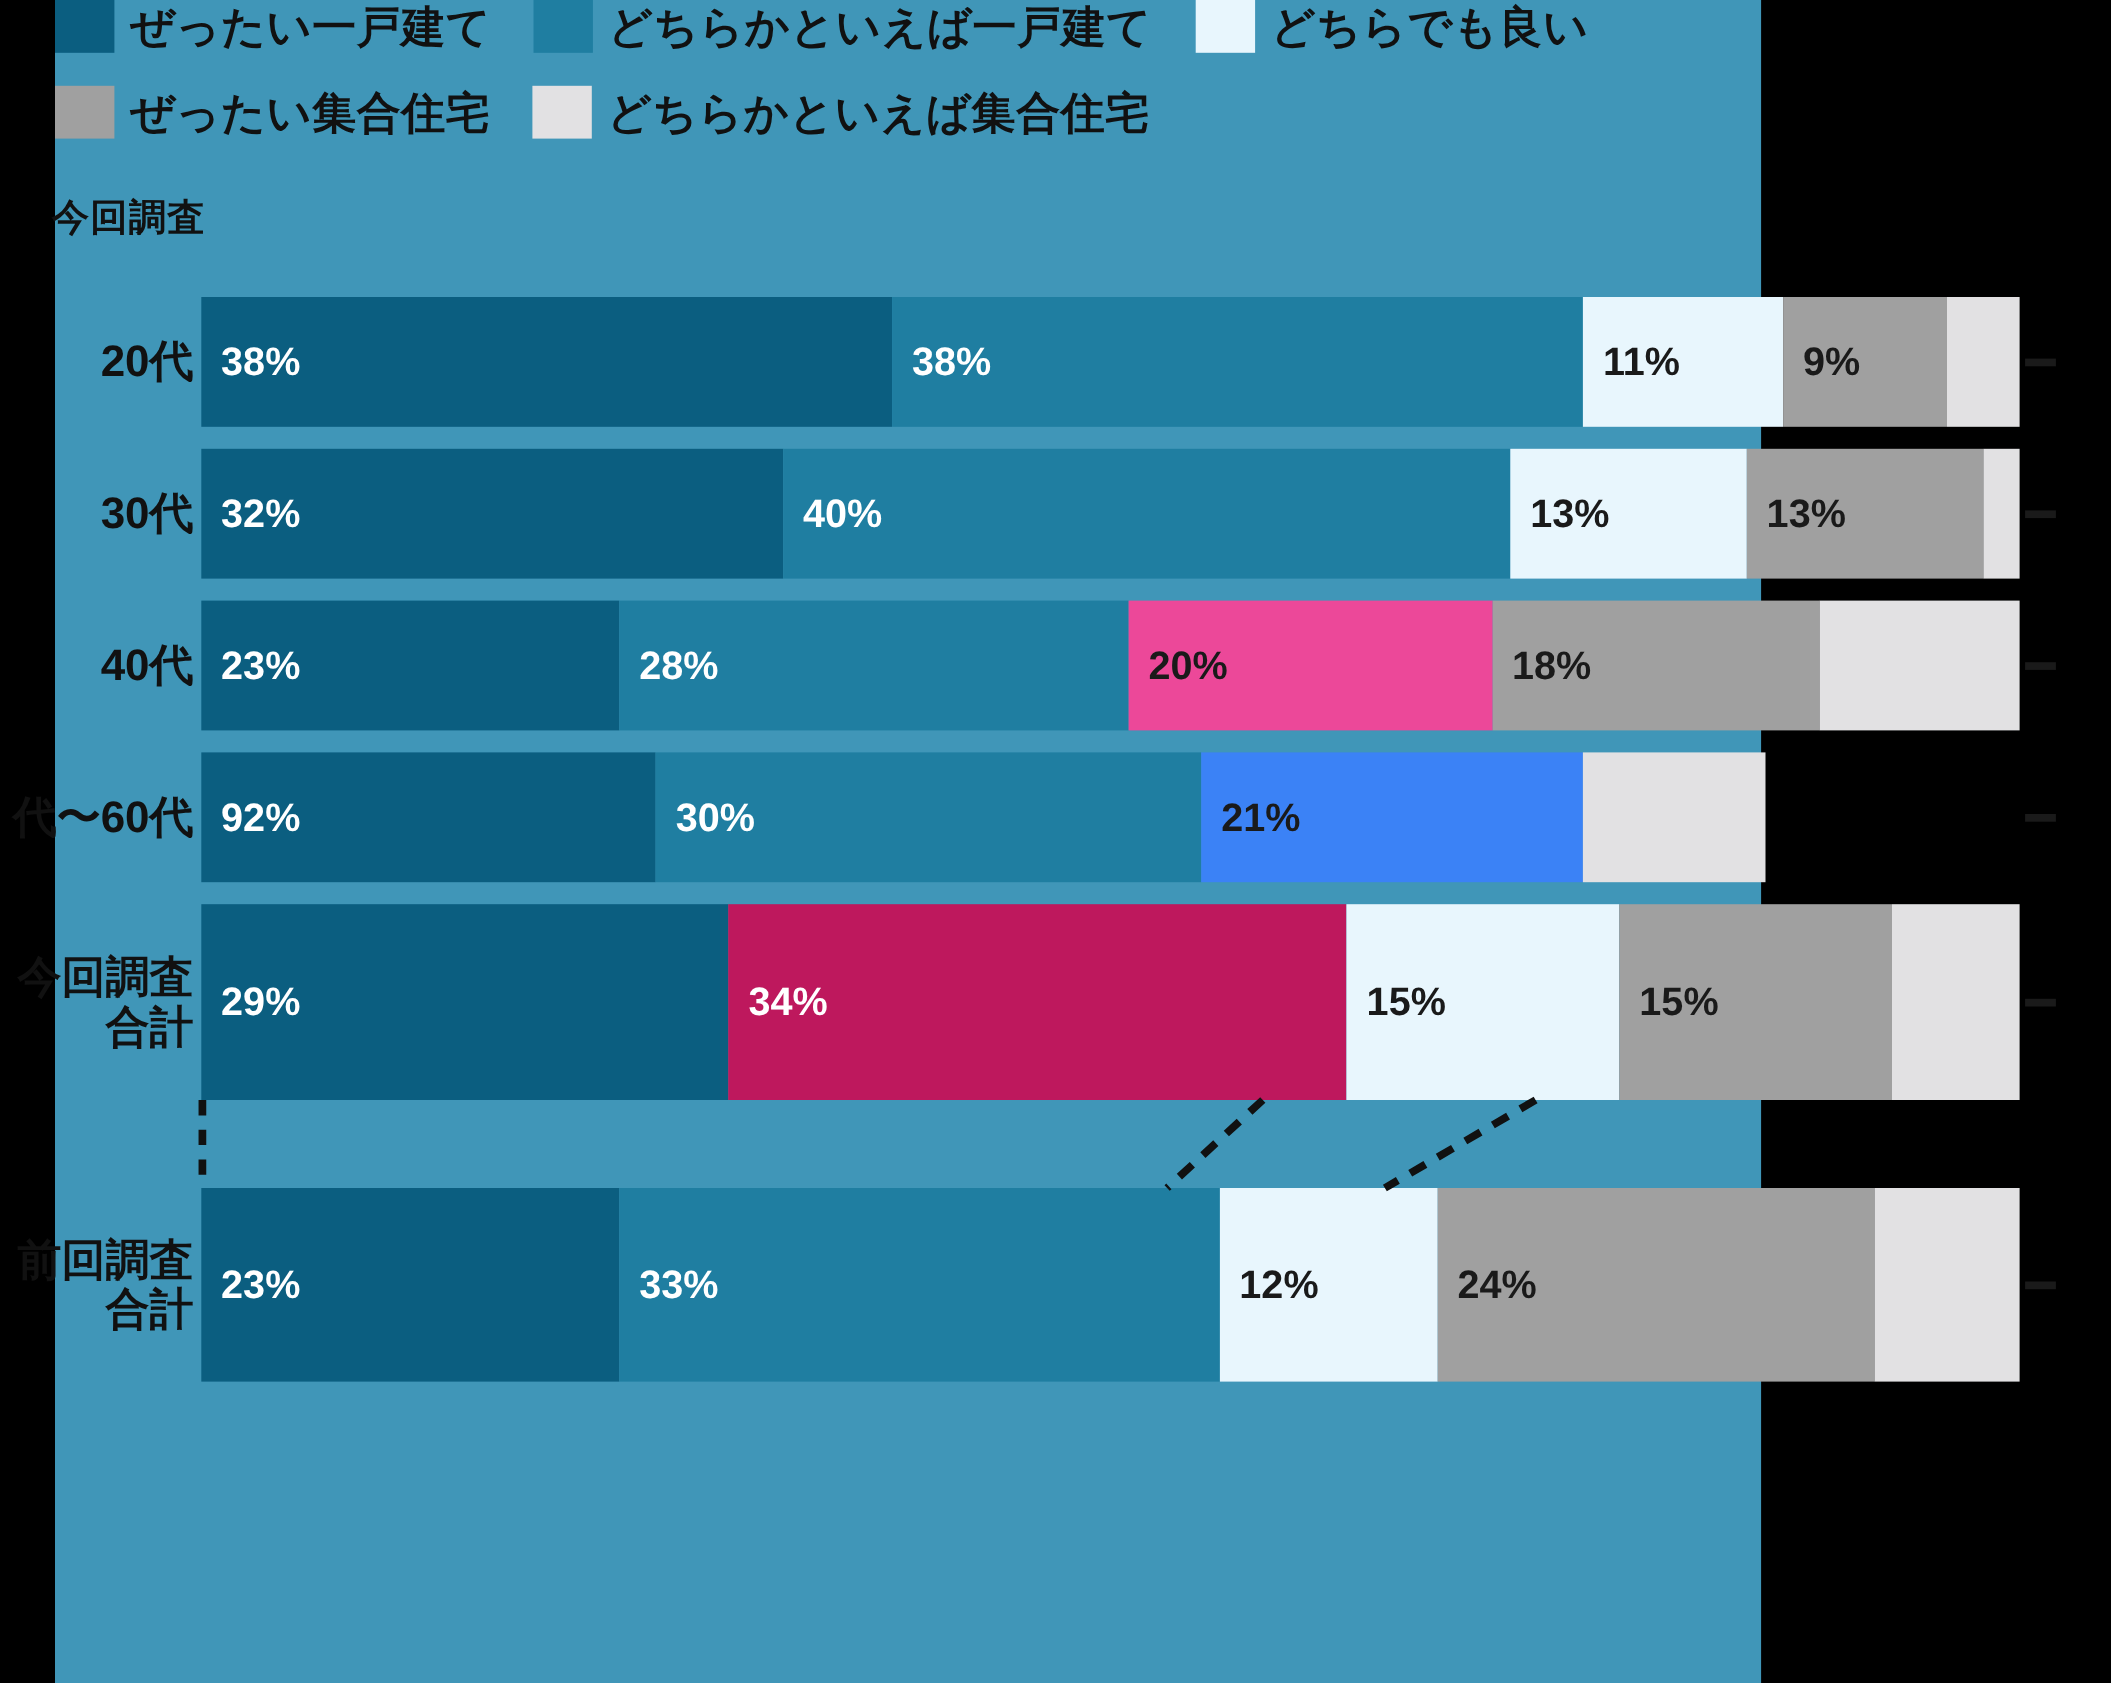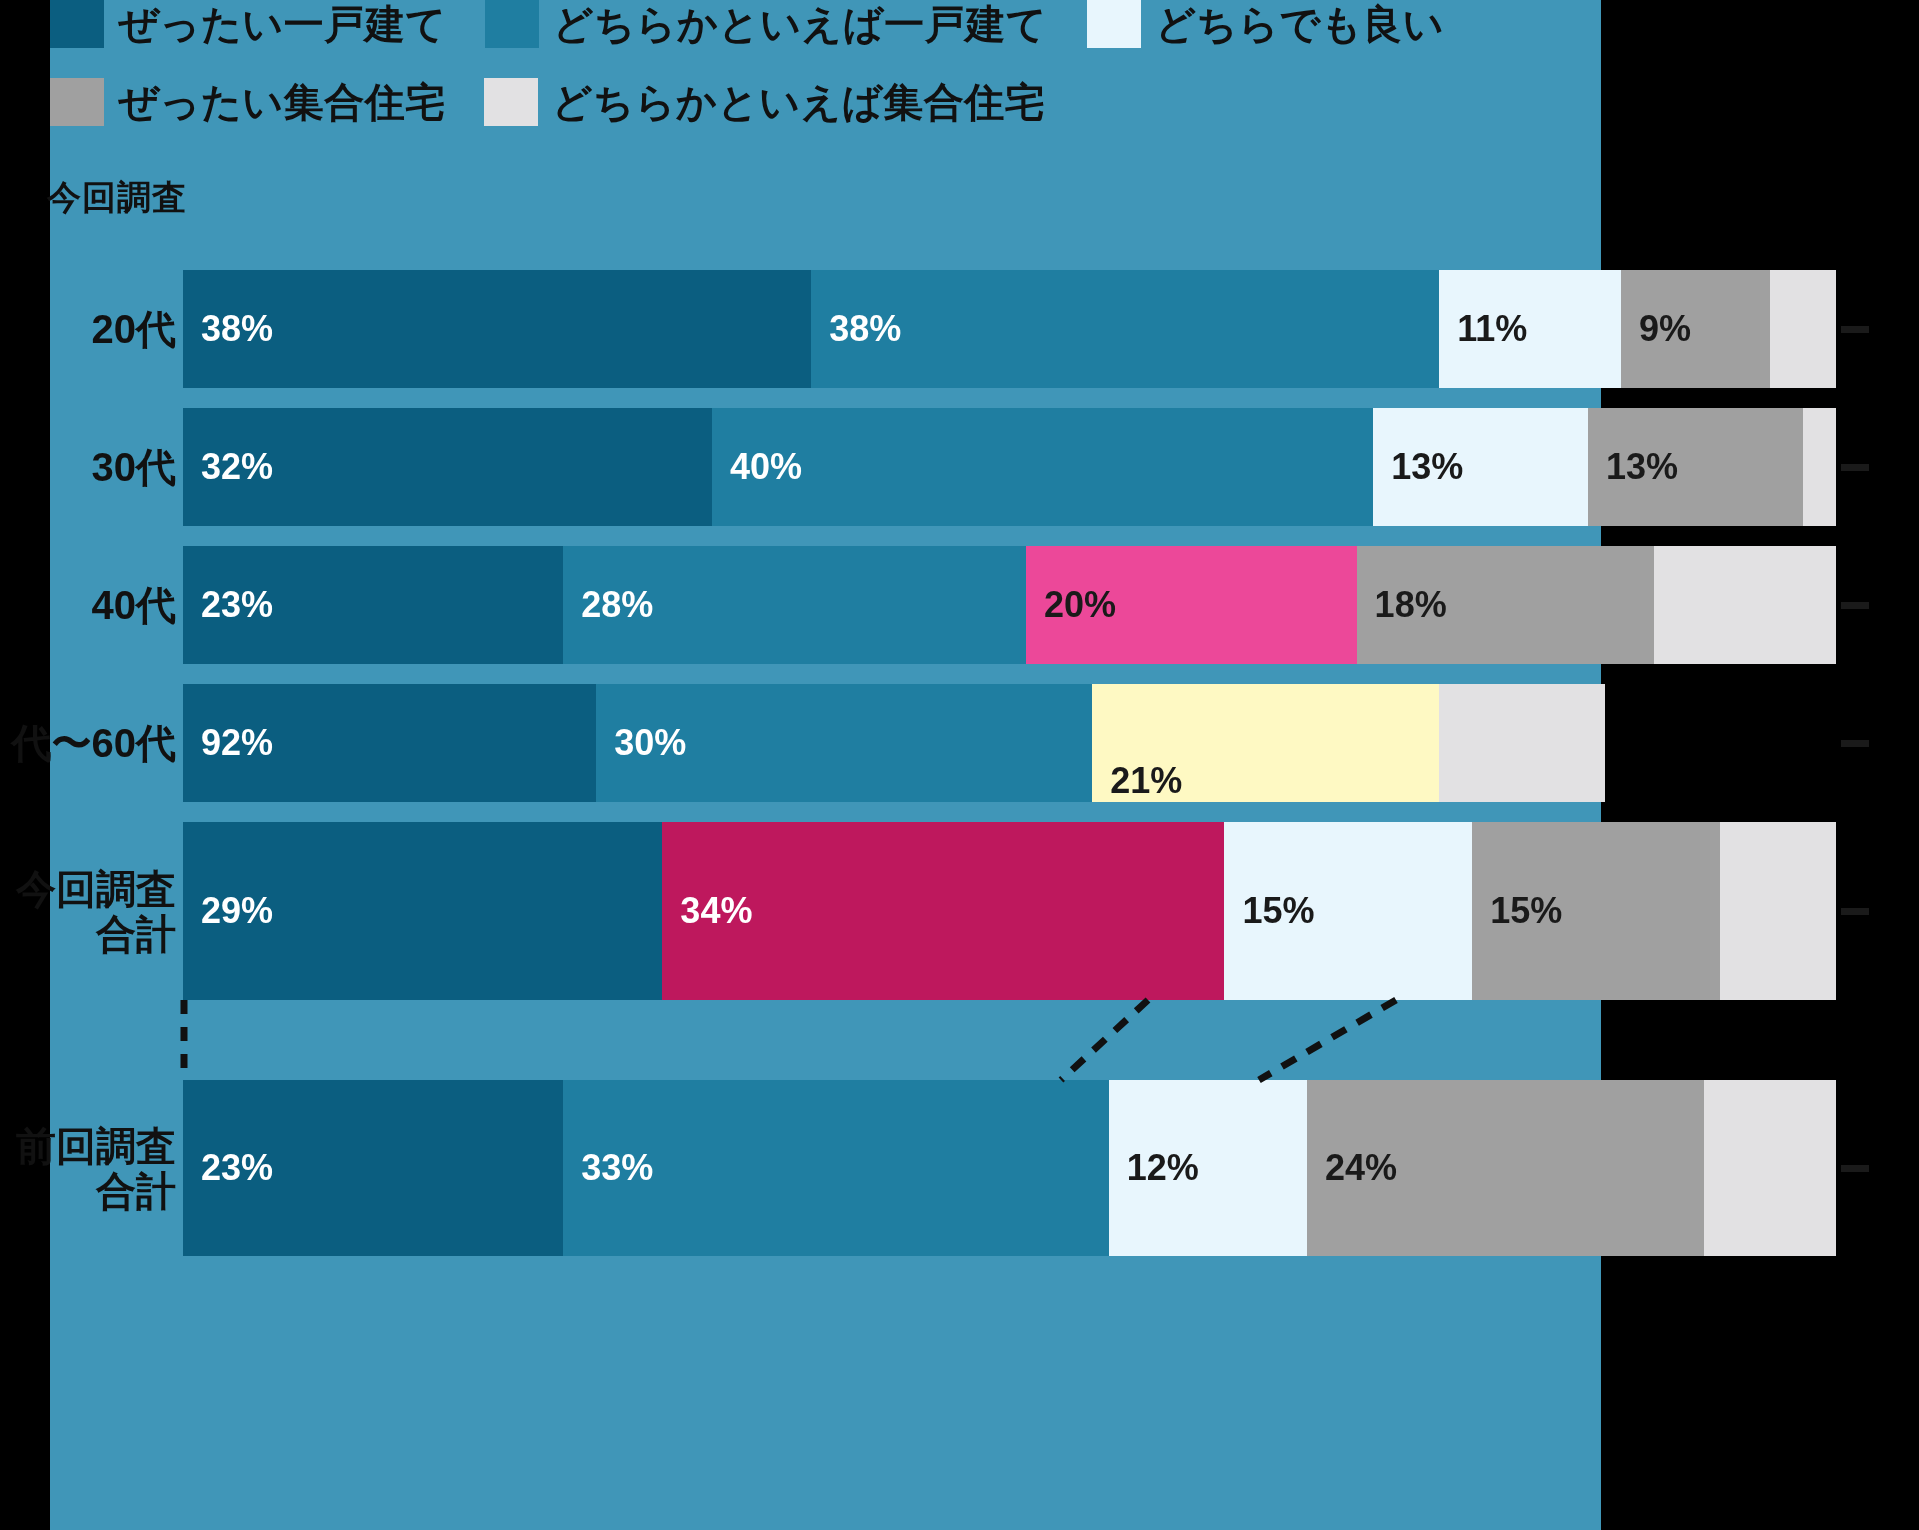--- a/index.html
+++ b/index.html
@@ -169,21 +169,21 @@
       </div>
       <div class="row" style="top: 684px; height: 118px;">
         <div class="row-label" style="top: 37px;">代〜60代</div>
         <div class="bar">
           <div class="seg" style="width: 25%; background: rgb(11, 94, 128);">
             <span class="seg-label light">92%</span>
           </div>
           <div class="seg" style="width: 30%; background: rgb(31, 126, 161);">
             <span class="seg-label light">30%</span>
           </div>
-          <div class="seg" style="width: 21%; background: #fef9c3; align-items: flex-end;">
+          <div class="seg" style="width: 21%; background: #3b82f6;">
             <span class="seg-label dark">21%</span>
           </div>
           <div class="seg" style="width: 10%; background: rgb(226, 225, 227);"></div>
         </div>
         <div class="tick" style="top: 56px;"></div>
       </div>
       <div class="row" style="top: 822px; height: 178px;">
         <div class="row-label" style="top: 45px;">今回調査<div>合計</div></div>
         <div class="bar">
           <div class="seg" style="width: 29%; background: rgb(11, 94, 128);">

